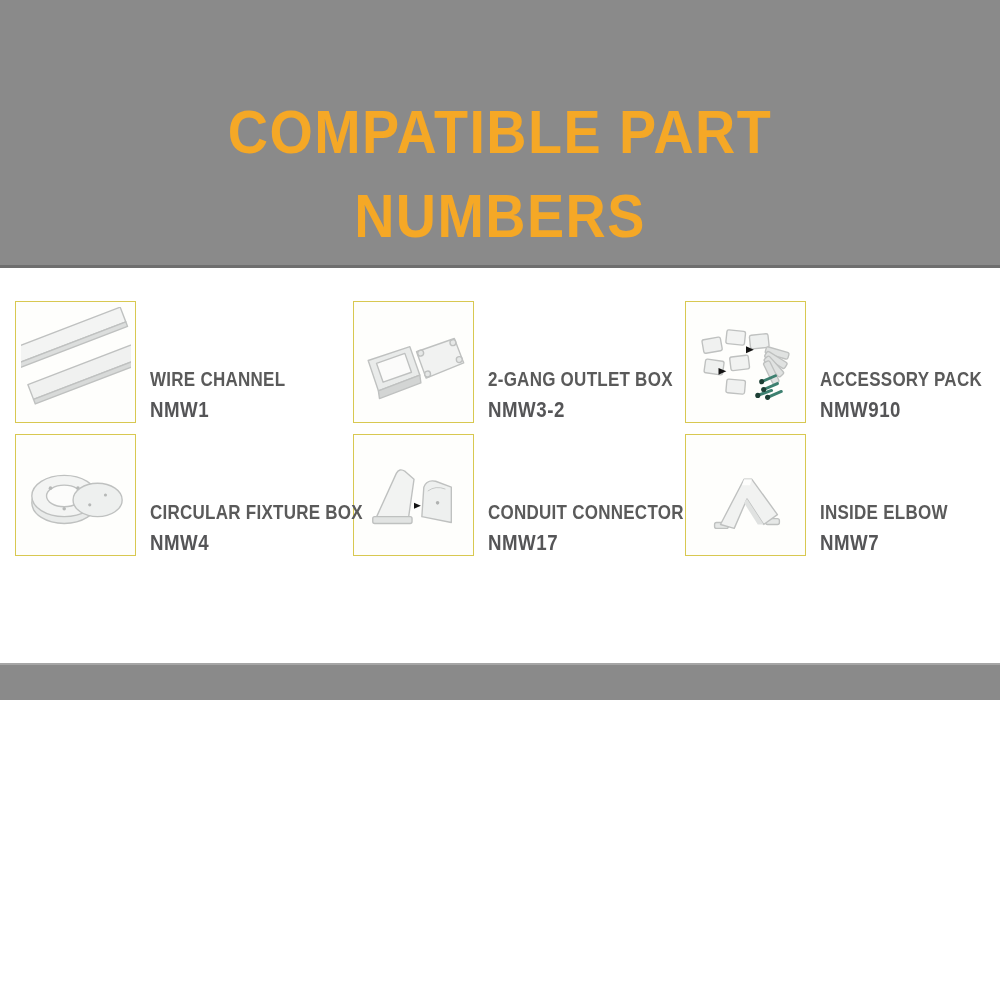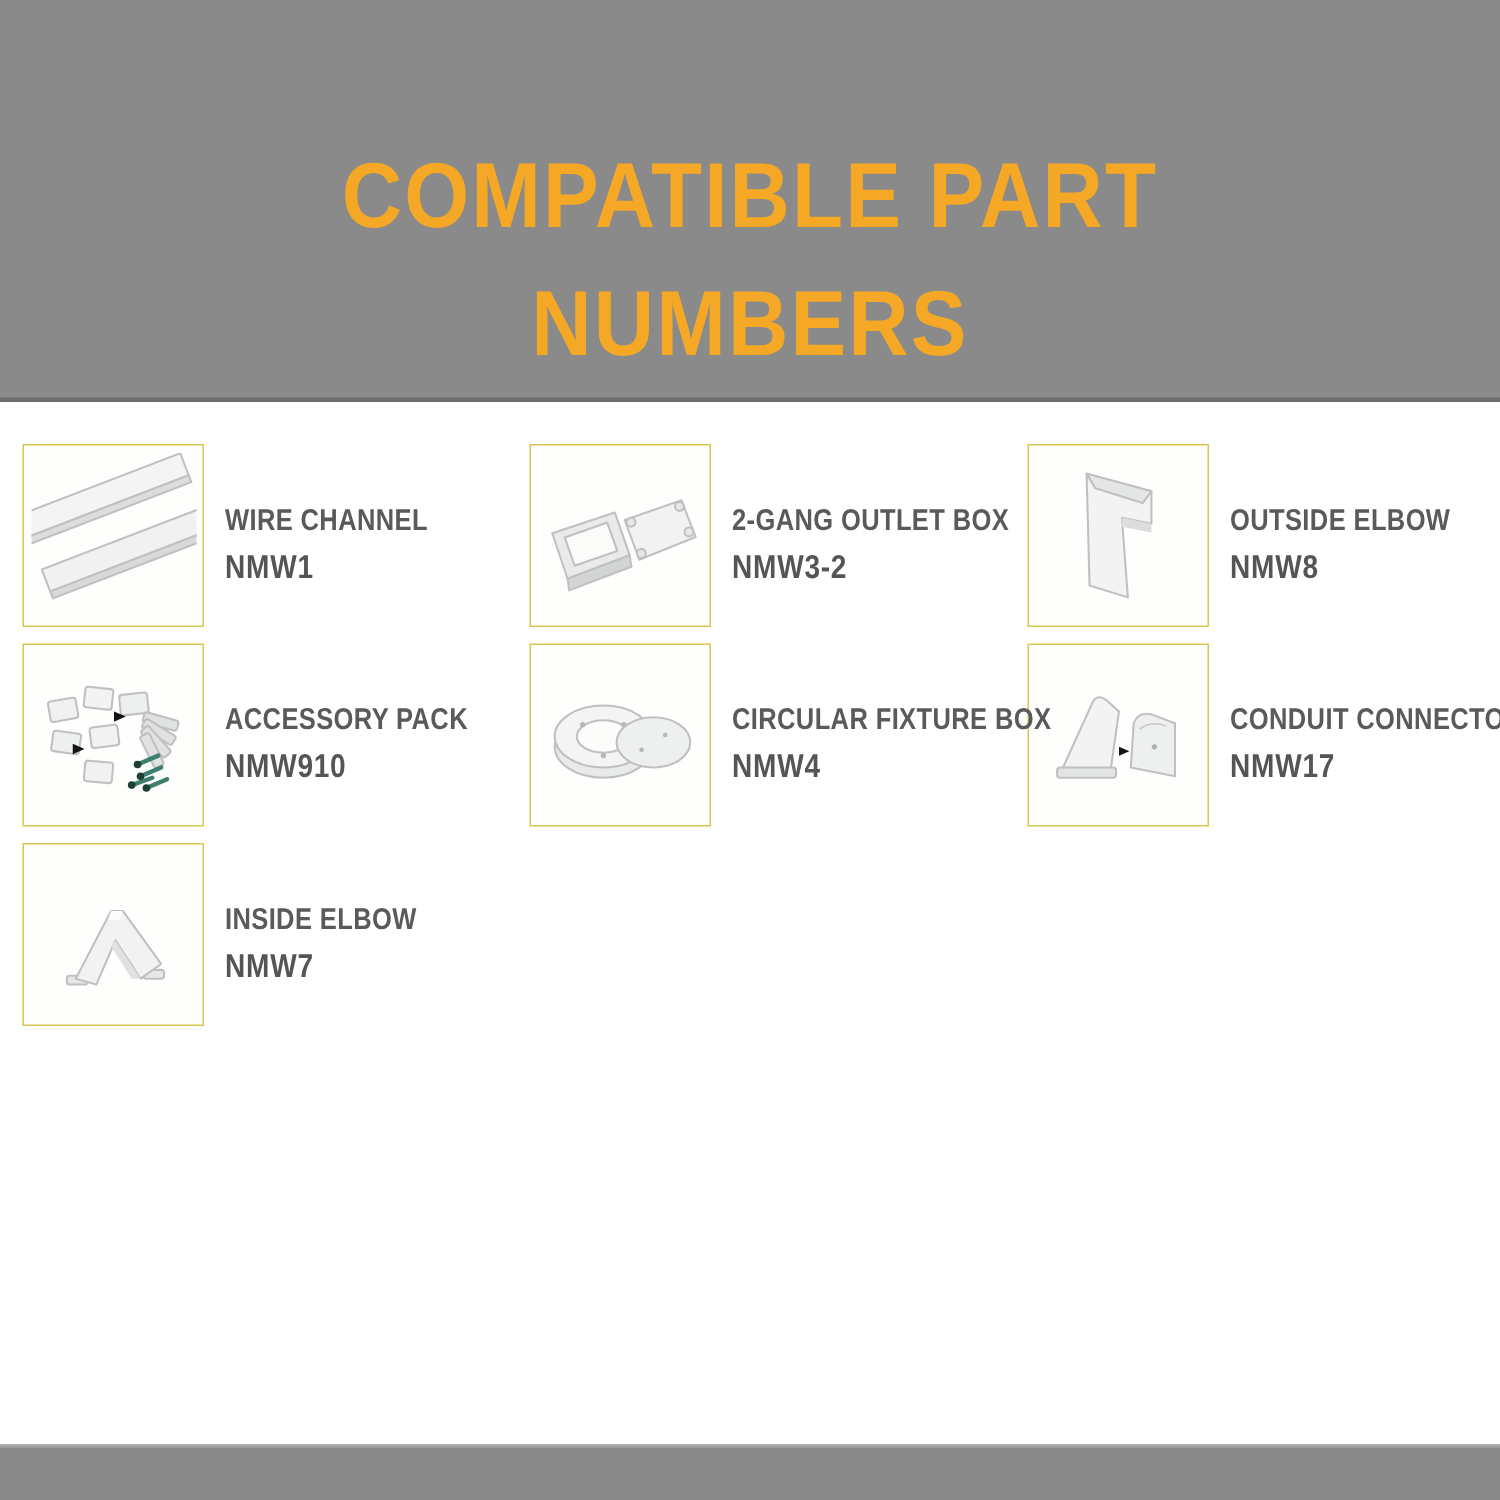--- a/index.html
+++ b/index.html
@@ -1,42 +1,42 @@
 <!DOCTYPE html>
 <html><head>
 <meta charset="utf-8">
 <style>
   html,body{margin:0;padding:0;}
   body{
     width:1000px;height:1000px;background:#ffffff;
     font-family:"Liberation Sans",sans-serif;
     -webkit-font-smoothing:antialiased;
   }
-  .page{position:relative;width:1000px;height:1000px;overflow:hidden;background:#ffffff;}
+  .page{position:relative;width:1000px;height:700px;overflow:hidden;background:#ffffff;}
 
   
   .band{position:absolute;left:0;width:1000px;background:#8A8A8A;}
   .band-top{top:0;height:268px;border-bottom:3px solid #6E6E6E;box-sizing:border-box;}
   .band-bottom{bottom:0;height:37px;border-top:2px solid #A6A6A6;box-sizing:border-box;}
 
   
   .title{
     position:absolute;top:50px;left:0;width:1000px;
     text-align:center;color:#F5A826;font-weight:bold;
     font-size:58px;line-height:80px;letter-spacing:1.5px;
     transform:scale(0.96,1.06);transform-origin:50% 0;
     white-space:nowrap;
   }
 
   
   .grid{
     position:absolute;left:15px;top:290px;
     display:grid;grid-template-columns:338px 332px 315px;grid-auto-rows:133px;
   }
-  .cell{display:flex;align-items:center;}
+  .cell{display:flex;align-items:flex-end;}
   .imgbox{
     flex:none;width:121px;height:122px;box-sizing:border-box;
     background:#FEFEFC;border:1px solid #D8C851;
     display:flex;align-items:center;justify-content:center;
   }
   .imgbox svg{width:110px;height:110px;display:block;}
   .labels{
     margin-left:14px;margin-top:12px;white-space:nowrap;
     transform:scaleX(0.85);transform-origin:left top;
   }
@@ -89,33 +89,20 @@
             <circle class="s" cx="68" cy="70" r="3" fill="#e6e8e7"></circle>
           </g>
         </svg>
       </div>
       <div class="labels">
         <div class="pname">2-GANG OUTLET BOX</div>
         <div class="pnum">NMW3-2</div>
       </div>
     </div>
 
-    <div class="cell">
-      <div class="imgbox">
-        <svg viewBox="0 0 112 112">
-          <path class="s" d="M34 14 L78 26 L78 48 L58 44 L62 98 L36 90 Z" fill="#f2f3f2"></path>
-          <path class="s" d="M34 14 L78 26 L72 34 L40 24 Z" fill="#e4e6e5"></path>
-          <path d="M58 44 L78 48 L78 54 L58 50 Z" fill="#dcdedd"></path>
-        </svg>
-      </div>
-      <div class="labels">
-        <div class="pname">OUTSIDE ELBOW</div>
-        <div class="pnum">NMW8</div>
-      </div>
-    </div>
 
 
 
     <div class="cell">
       <div class="imgbox">
         <svg viewBox="0 0 112 112">
           <g>
             <rect class="s" x="12" y="32" width="19" height="14" rx="2" fill="#f0f1f0" transform="rotate(-10 21 39)"></rect>
             <rect class="s" x="36" y="24" width="19" height="14" rx="2" fill="#f2f3f2" transform="rotate(6 45 31)"></rect>
             <rect class="s" x="60" y="28" width="19" height="14" rx="2" fill="#eef0ef" transform="rotate(-6 69 35)"></rect>

